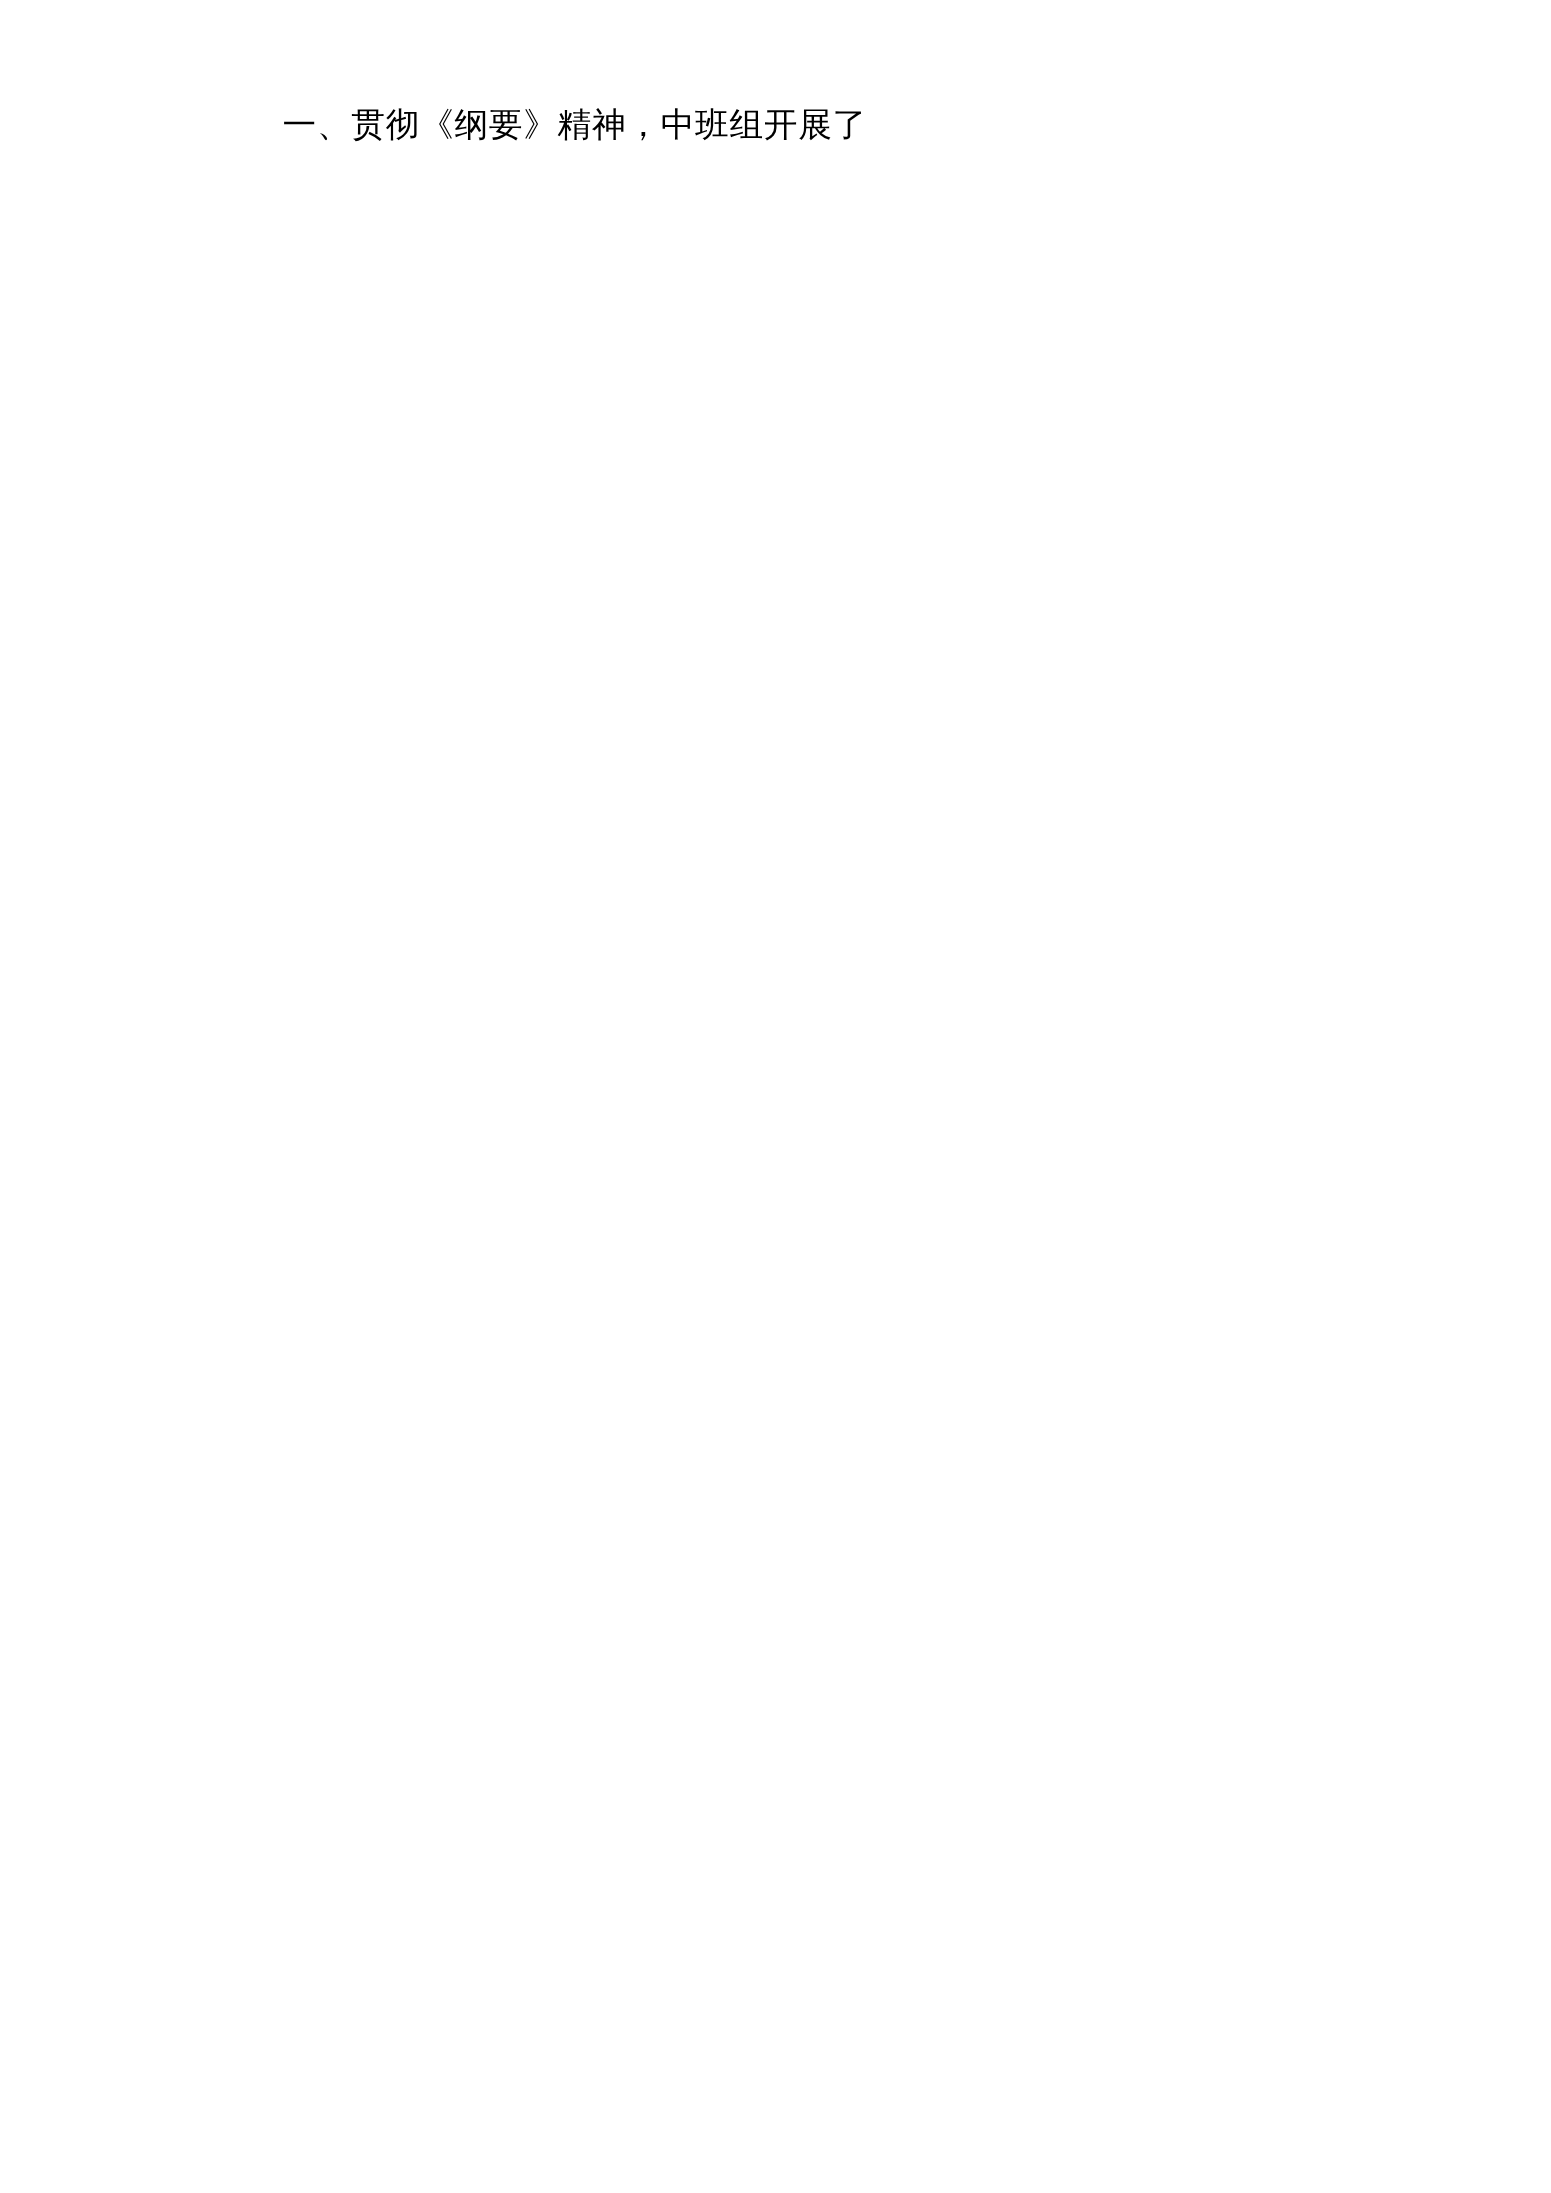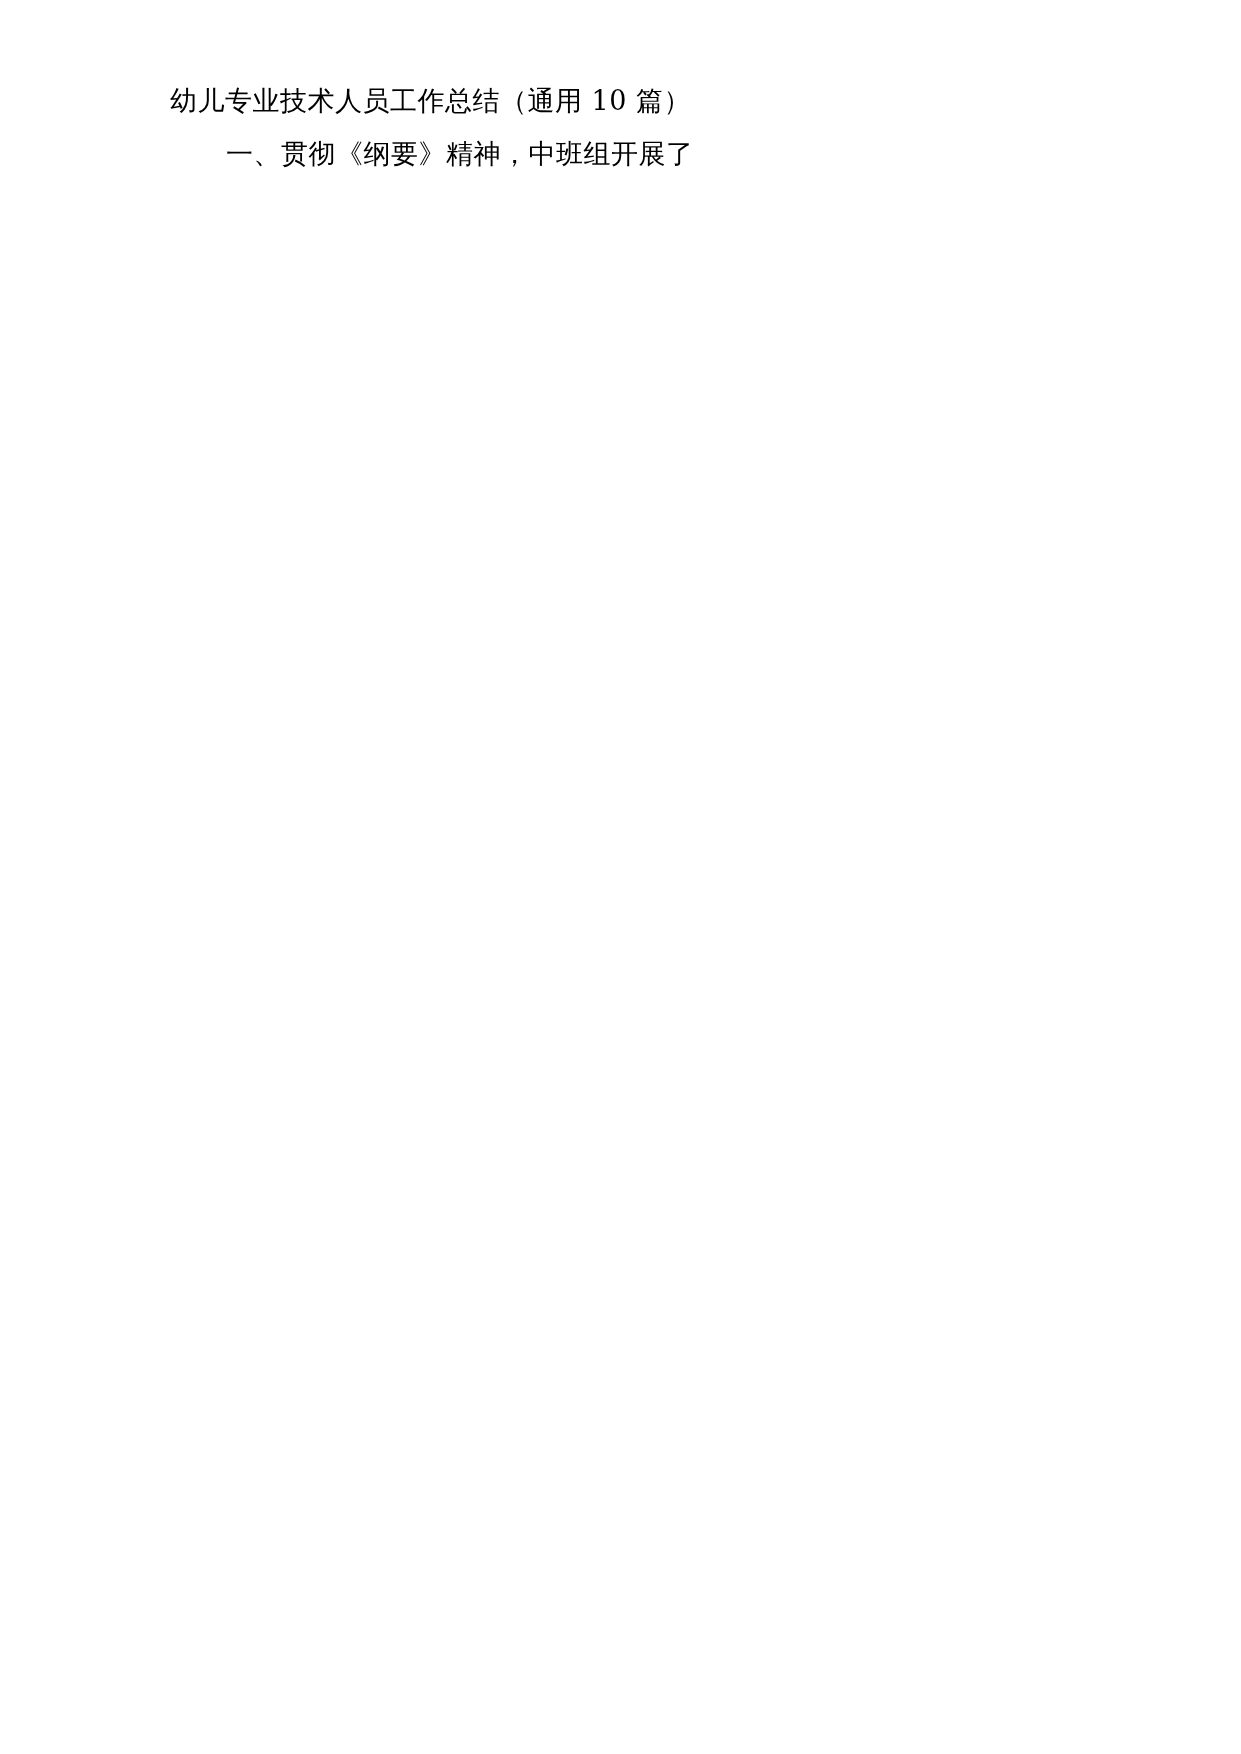--- a/index.html
+++ b/index.html
@@ -54,18 +54,17 @@
   }
 </style>
 </head>
 <body>
 
 <div class="page">
   <div class="content">
 
 
     <div class="body-block">
-      <p class="para noindent">幼儿专业技术人员工作总结（通用 10 篇）</p>
       <p class="para indent">一、贯彻《纲要》精神，中班组开展了</p>
     </div>
 
   </div>
 </div>
 
 </body></html>

